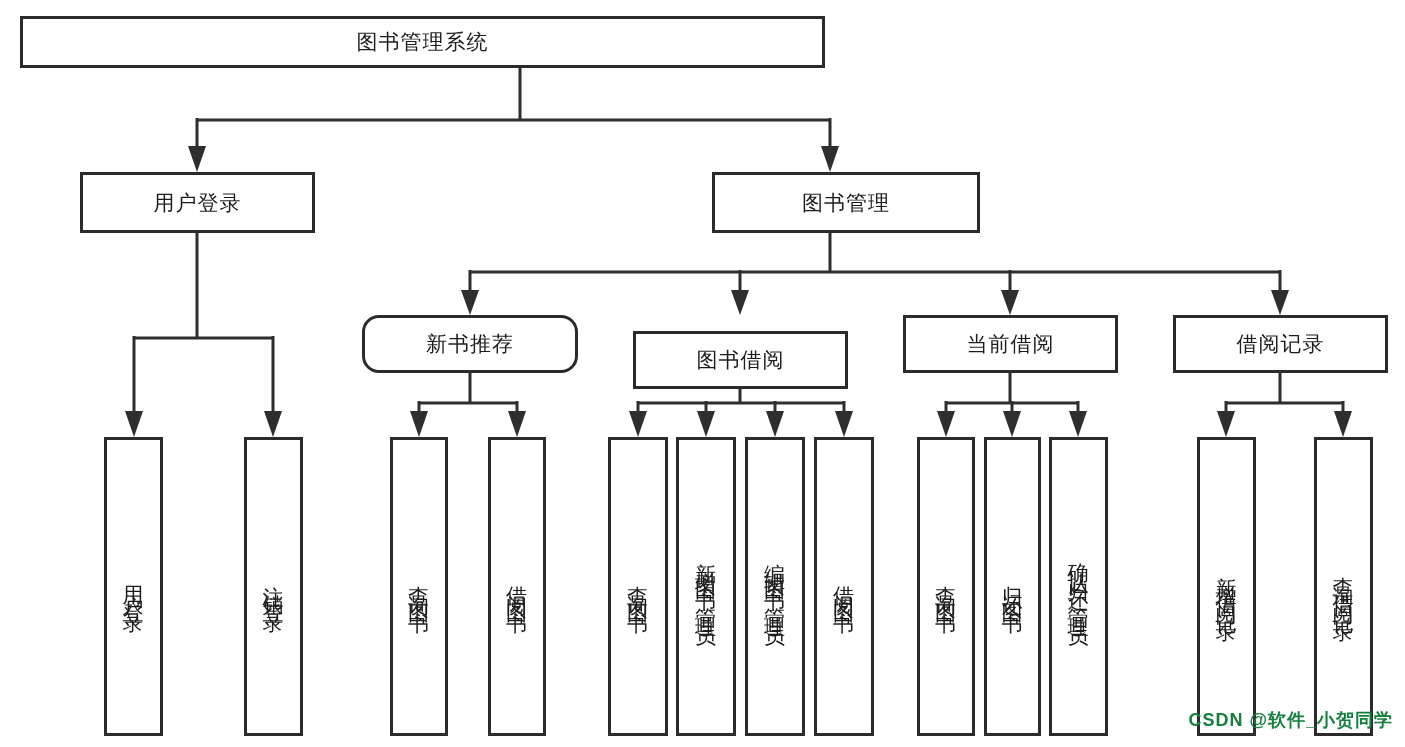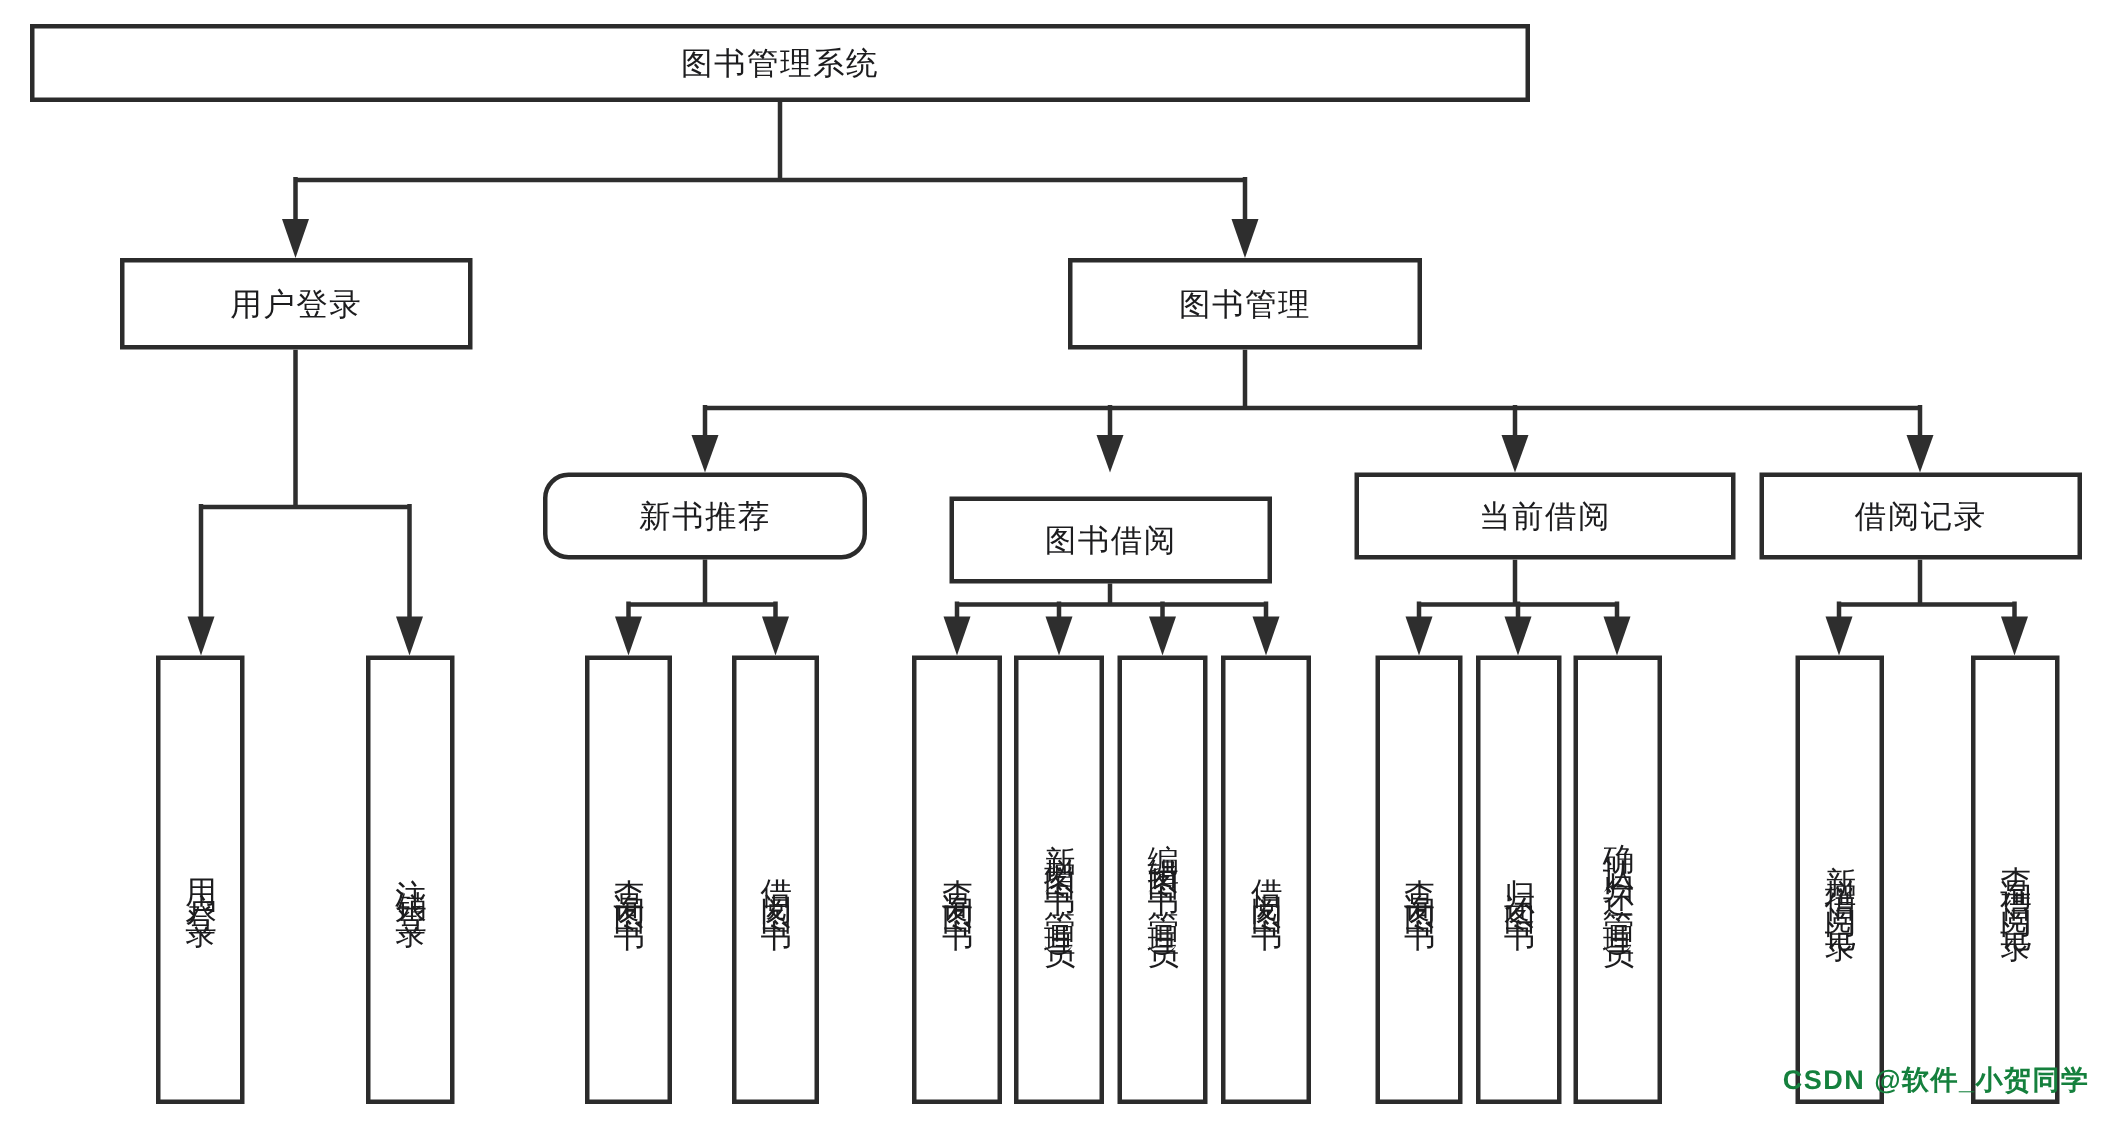--- a/index.html
+++ b/index.html
@@ -31,28 +31,28 @@
     justify-content: center;
     color: #1c1c1e;
     z-index: 2;
   }
   .node .lbl {
     font-size: 21px;
     letter-spacing: 1px;
     white-space: nowrap;
   }
 
-  .box-root { left: 20px;  top: 16px;  width: 1000px; height: 52px; }
+  .box-root { left: 20px;  top: 16px;  width: 805px; height: 52px; }
   .box-l1a  { left: 80px;  top: 172px; width: 235px;  height: 61px; }
-  .box-l1b  { left: 712px; top: 172px; width: 236px;  height: 61px; }
+  .box-l1b  { left: 712px; top: 172px; width: 268px;  height: 61px; }
 
   .box-l2   { top: 315px; height: 58px; }
   .box-l2a  { left: 362px;  width: 216px; border-radius: 17px; }
   .box-l2b  { left: 633px;  width: 215px; margin-top: 16px; }
-  .box-l2c  { left: 903px;  width: 254px; }
+  .box-l2c  { left: 903px;  width: 215px; }
   .box-l2d  { left: 1173px; width: 215px; }
 
   .leaf { top: 437px; height: 299px; }
   .leaf .lbl {
     writing-mode: vertical-rl;
     text-orientation: mixed;
     font-size: 21px;
     letter-spacing: 9px;
     line-height: 1;
     white-space: nowrap;

